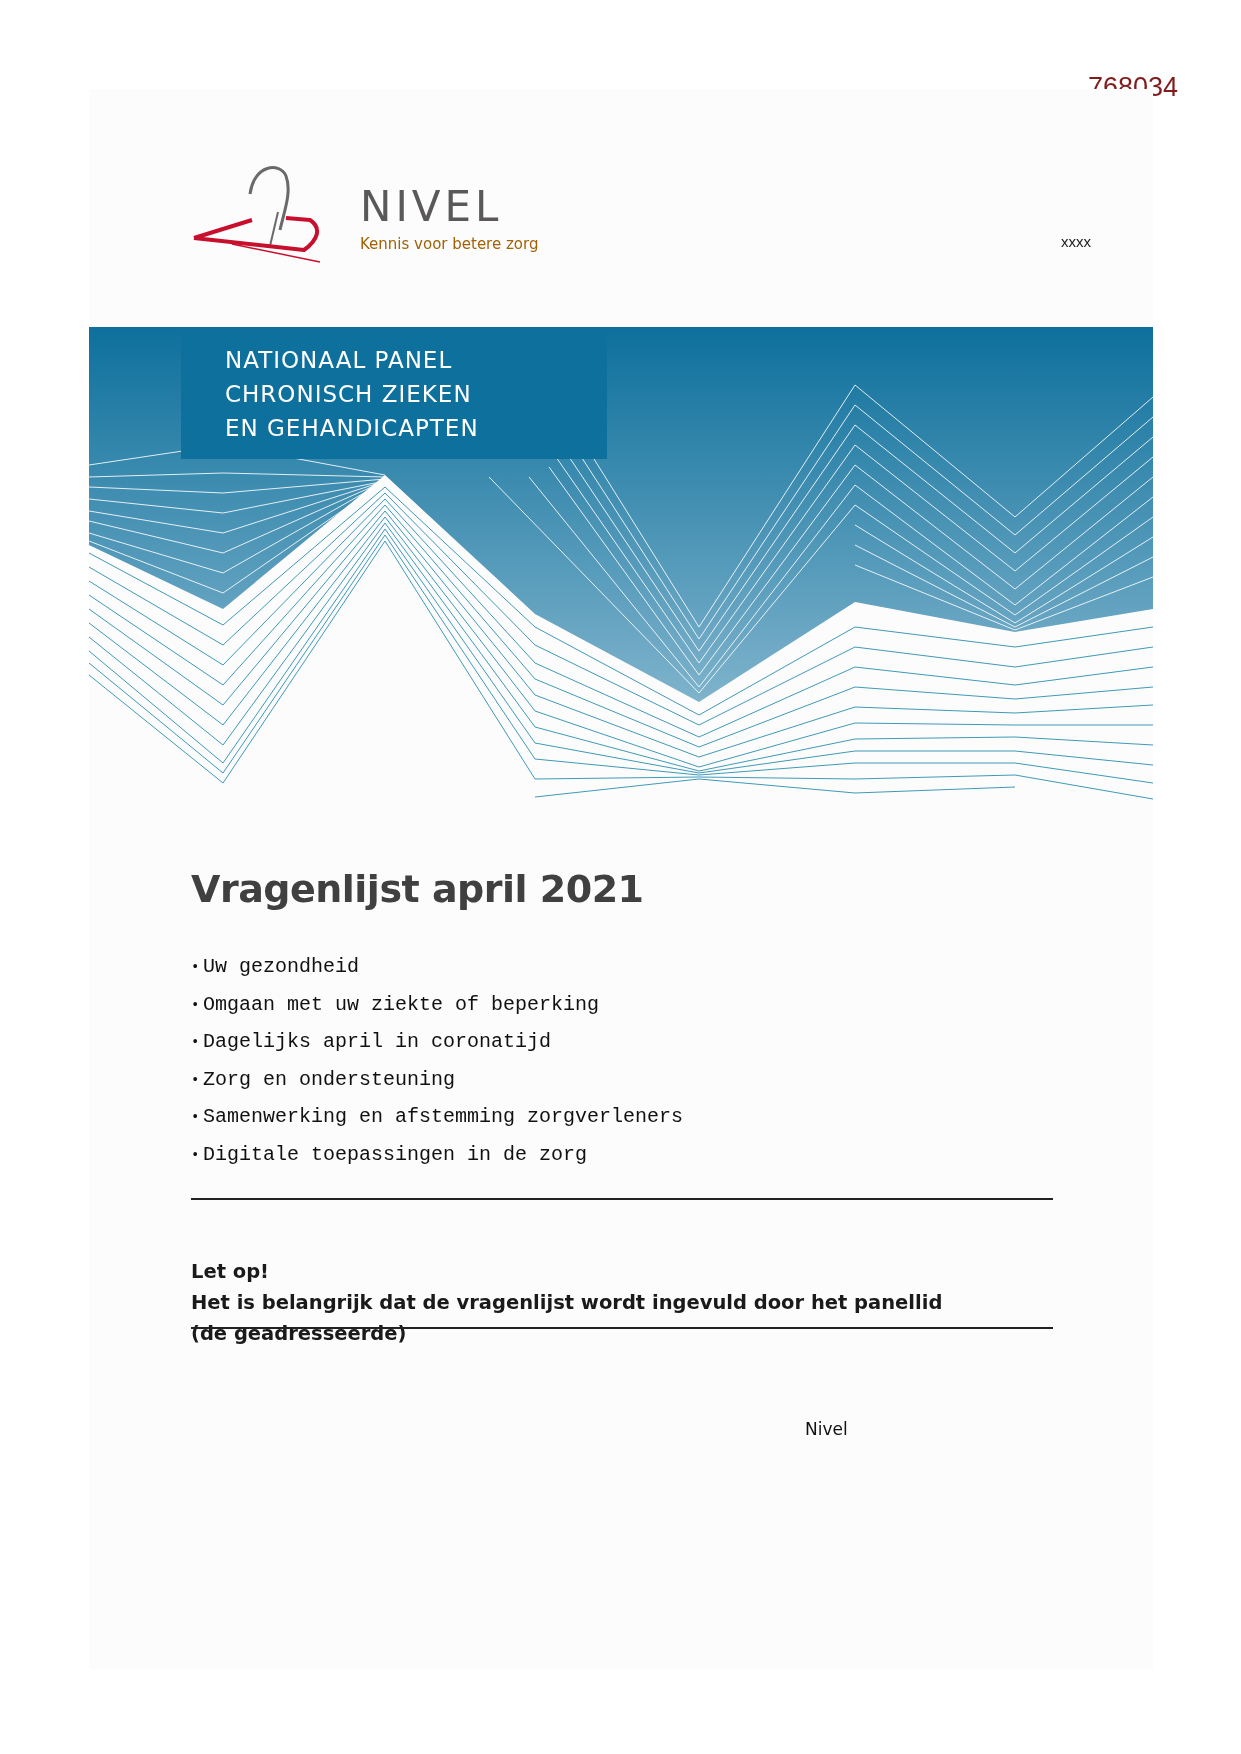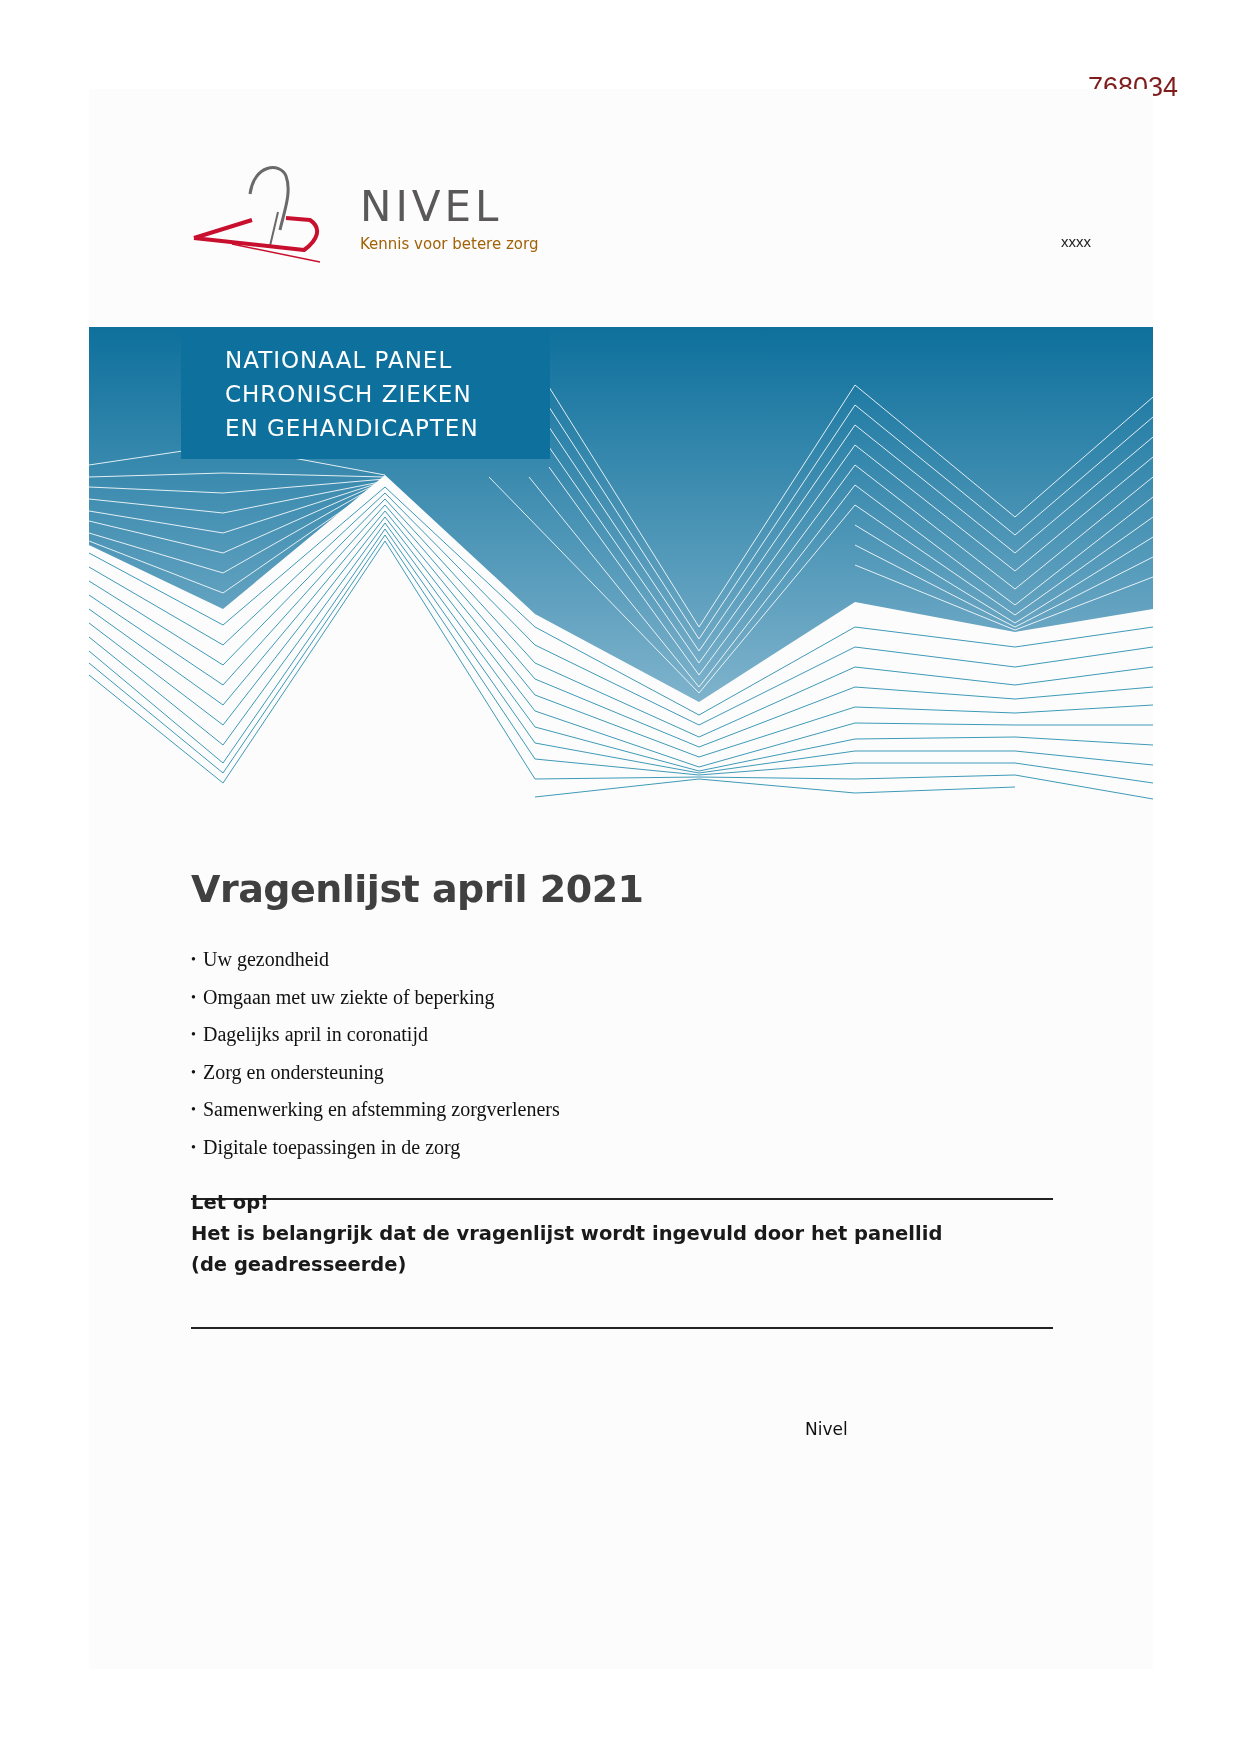--- a/index.html
+++ b/index.html
@@ -29,45 +29,45 @@
   }
   .ref-code {
     position:absolute; left:972px; top:144px;
     font-size:15px; color:#222;
   }
   .banner {
     position:absolute; left:0; top:238px; width:1064px; height:480px;
   }
   .banner svg { position:absolute; left:0; top:0; }
   .panel-box {
-    position:absolute; left:92px; top:0; width:369px; height:132px;
+    position:absolute; left:92px; top:0; width:426px; height:132px;
     background:#0e709c;
   }
   .panel-title {
     position:absolute; left:44px; top:16px;
     font-family:"DejaVu Sans", sans-serif; font-size:23px; line-height:34px;
     color:#ffffff; letter-spacing:1px;
   }
   .panel-title div { white-space:nowrap; }
   .title {
     position:absolute; left:102px; top:778px;
     font-family:"DejaVu Sans", sans-serif; font-weight:bold; font-size:38px;
     color:#404040; letter-spacing:-0.5px;
   }
   .topics { position:absolute; left:102px; top:852px; margin:0; padding:0; list-style:none; }
   .topics li {
-    font-family:Liberation Serif, serif; font-size:20px; color:#111;
-    height:37.5px; line-height:37px; white-space:nowrap;
+    font-family:Liberation Mono, monospace; font-size:20px; color:#111;
+    height:37.5px; line-height:52px; white-space:nowrap;
   }
   .topics li .bullet { display:inline-block; width:12px; font-size:14px; vertical-align:top; }
   .rule { position:absolute; left:102px; width:862px; height:0; border-top:2px solid #222; }
   .rule.r1 { top:1109px; }
   .rule.r2 { top:1238px; }
   .notice {
-    position:absolute; left:102px; top:1098px;
+    position:absolute; left:102px; top:1167px;
     font-family:"DejaVu Sans", sans-serif; font-weight:bold; font-size:19.5px;
     line-height:31px; color:#1a1a1a;
   }
   .notice div { white-space:nowrap; }
   .footer-org {
     position:absolute; left:716px; top:1330px;
     font-family:"DejaVu Sans", sans-serif; font-size:17px; color:#111;
   }
 </style>
 </head>

